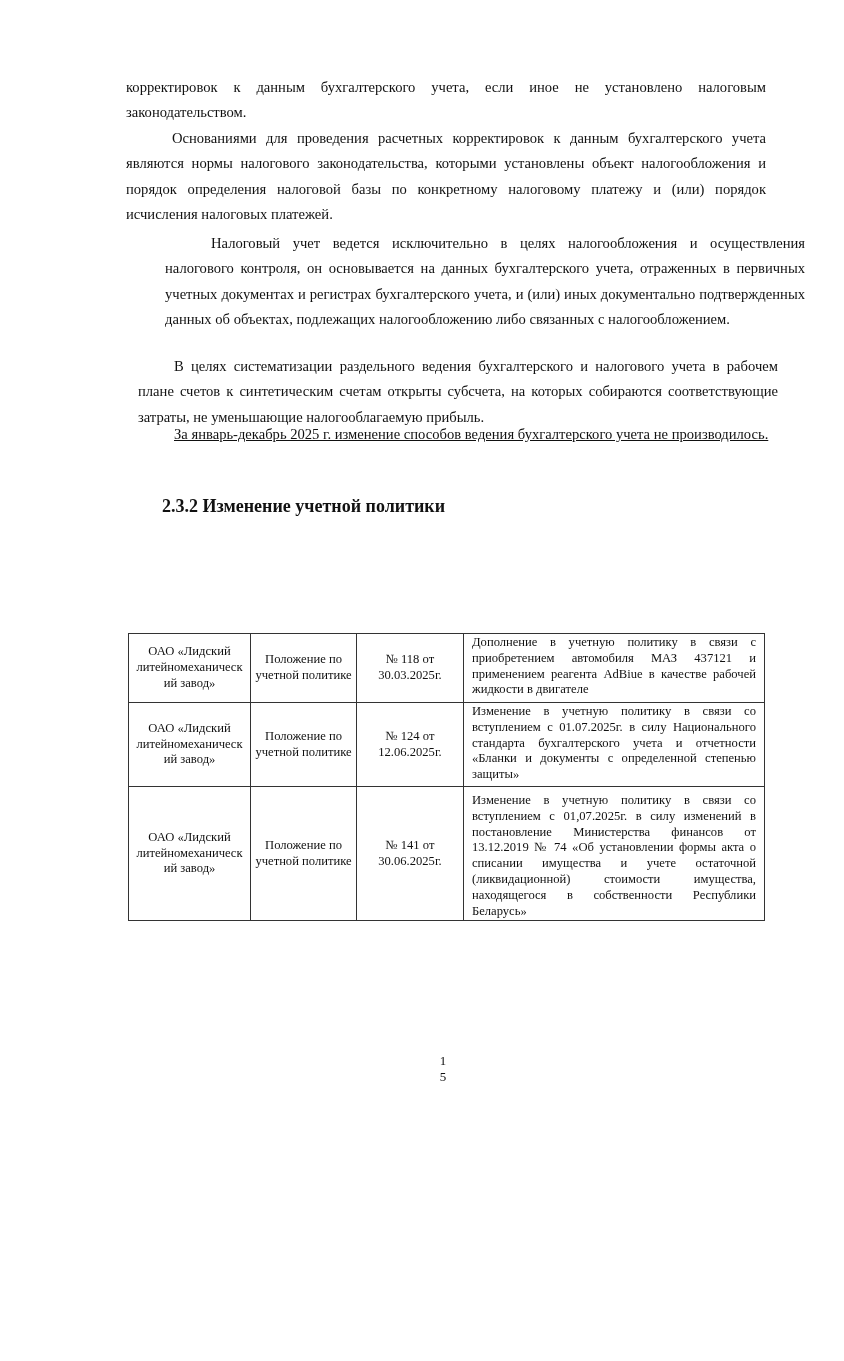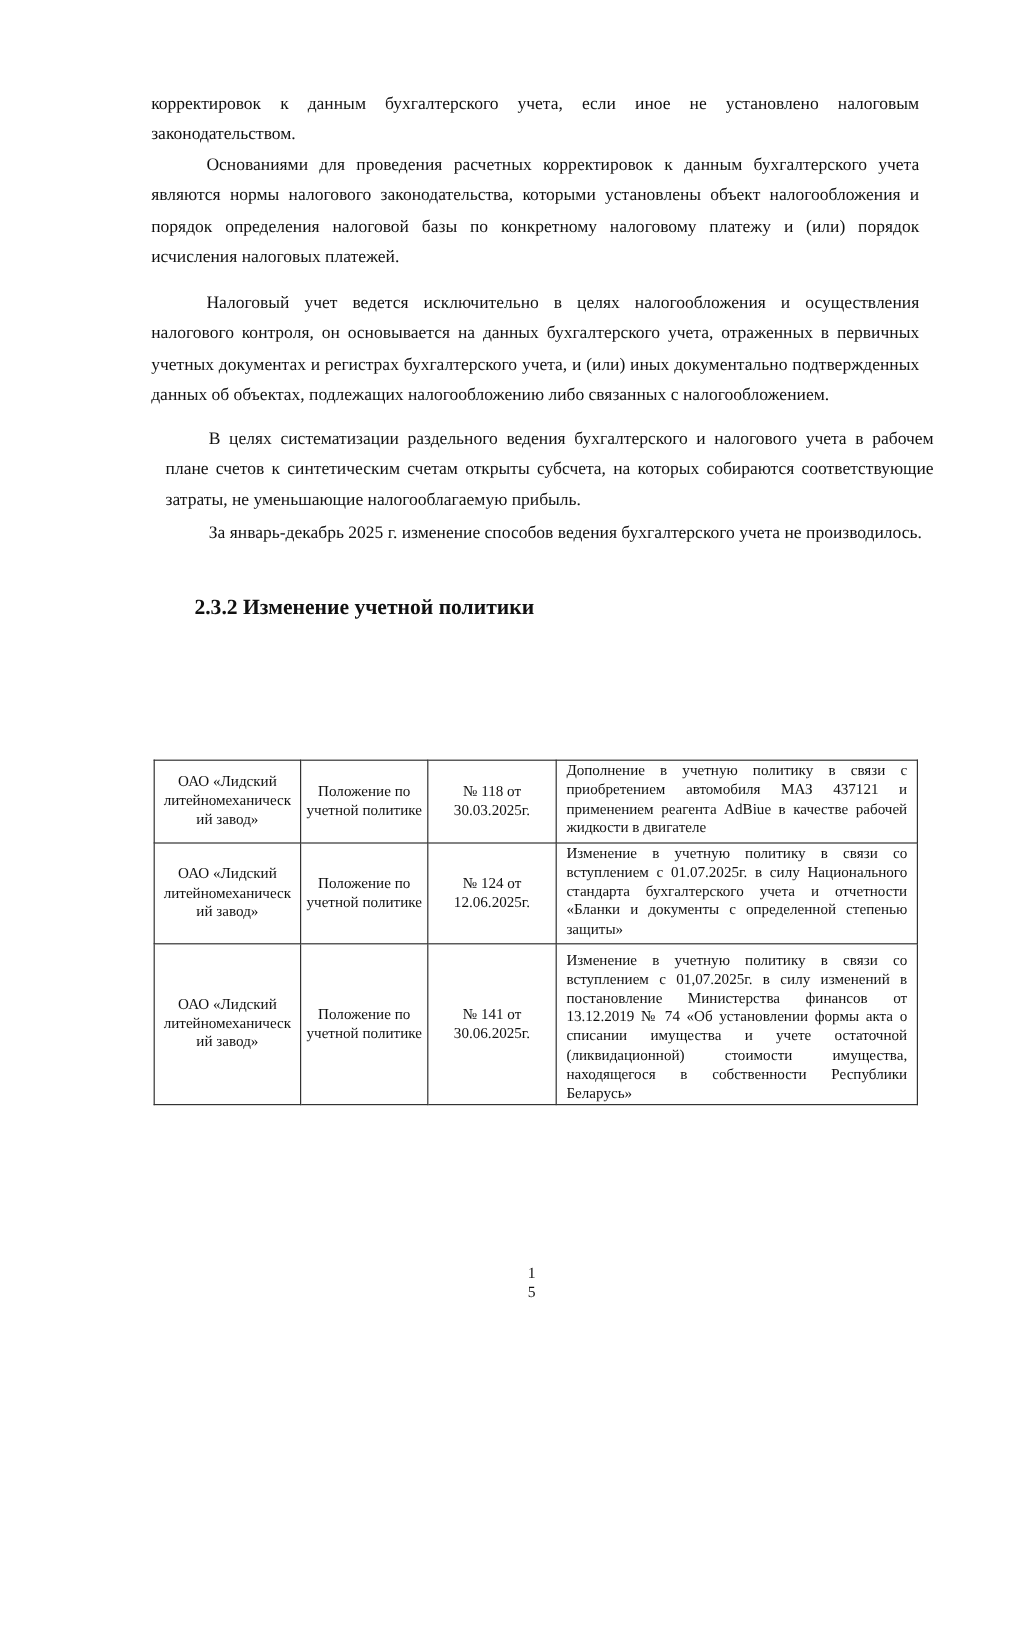--- a/index.html
+++ b/index.html
@@ -17,23 +17,23 @@
        font-weight:normal; text-align:center; }
   table.changes td.content { text-align:justify; text-align-last:left; vertical-align:top; padding:1px 8px 0 8px; }
   .pagenum { position:absolute; left:436px; top:1053px; font-size:13px; line-height:16px; text-align:center; width:14px; }
 </style>
 </head>
 <body>
 
 <div class="page">
   <p class="p" style="top:75px;">корректировок к данным бухгалтерского учета, если иное не установлено налоговым законодательством.</p>
   <p class="p indent" style="top:126px;">Основаниями для проведения расчетных корректировок к данным бухгалтерского учета являются нормы налогового законодательства, которыми установлены объект налогообложения и порядок определения налоговой базы по конкретному налоговому платежу и (или) порядок исчисления налоговых платежей.</p>
-  <p class="p indent" style="top:241px;">Налоговый учет ведется исключительно в целях налогообложения и осуществления налогового контроля, он основывается на данных бухгалтерского учета, отраженных в первичных учетных документах и регистрах бухгалтерского учета, и (или) иных документально подтвержденных данных об объектах, подлежащих налогообложению либо связанных с налогообложением.</p>
+  <p class="p indent" style="top:231px;margin-left:39px;">Налоговый учет ведется исключительно в целях налогообложения и осуществления налогового контроля, он основывается на данных бухгалтерского учета, отраженных в первичных учетных документах и регистрах бухгалтерского учета, и (или) иных документально подтвержденных данных об объектах, подлежащих налогообложению либо связанных с налогообложением.</p>
   <p class="p indent2" style="top:354px;">В целях систематизации раздельного ведения бухгалтерского и налогового учета в рабочем плане счетов к синтетическим счетам открыты субсчета, на которых собираются соответствующие затраты, не уменьшающие  налогооблагаемую прибыль.</p>
-  <p class="p indent2" style="top:432px;">За январь-декабрь 2025 г. изменение способов ведения бухгалтерского учета не производилось.</p>
+  <p class="p indent2" style="top:422px;text-decoration:underline;">За январь-декабрь 2025 г. изменение способов ведения бухгалтерского учета не производилось.</p>
 
   <h3 class="heading">2.3.2 Изменение учетной политики</h3>
 
   <table class="changes">
     <colgroup>
       <col style="width:122px">
         <col style="width:106px">
         <col style="width:107px">
         <col style="width:301px">
     </colgroup>

